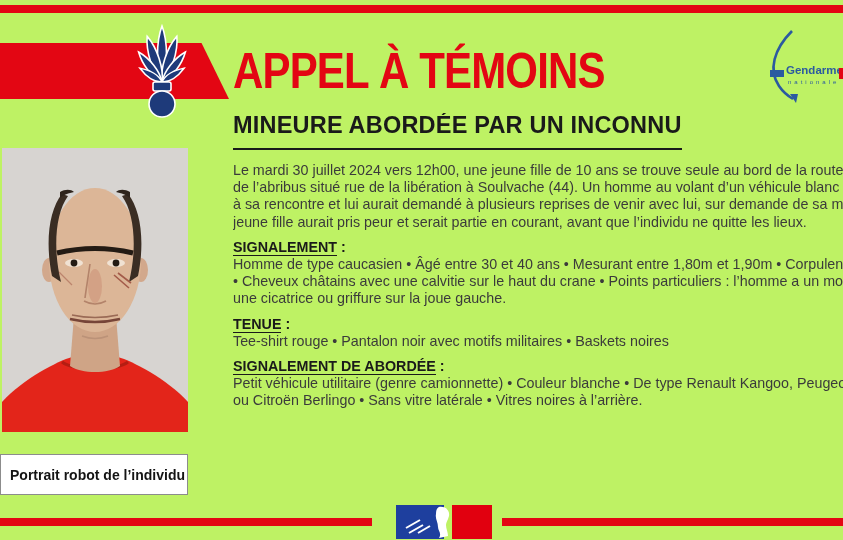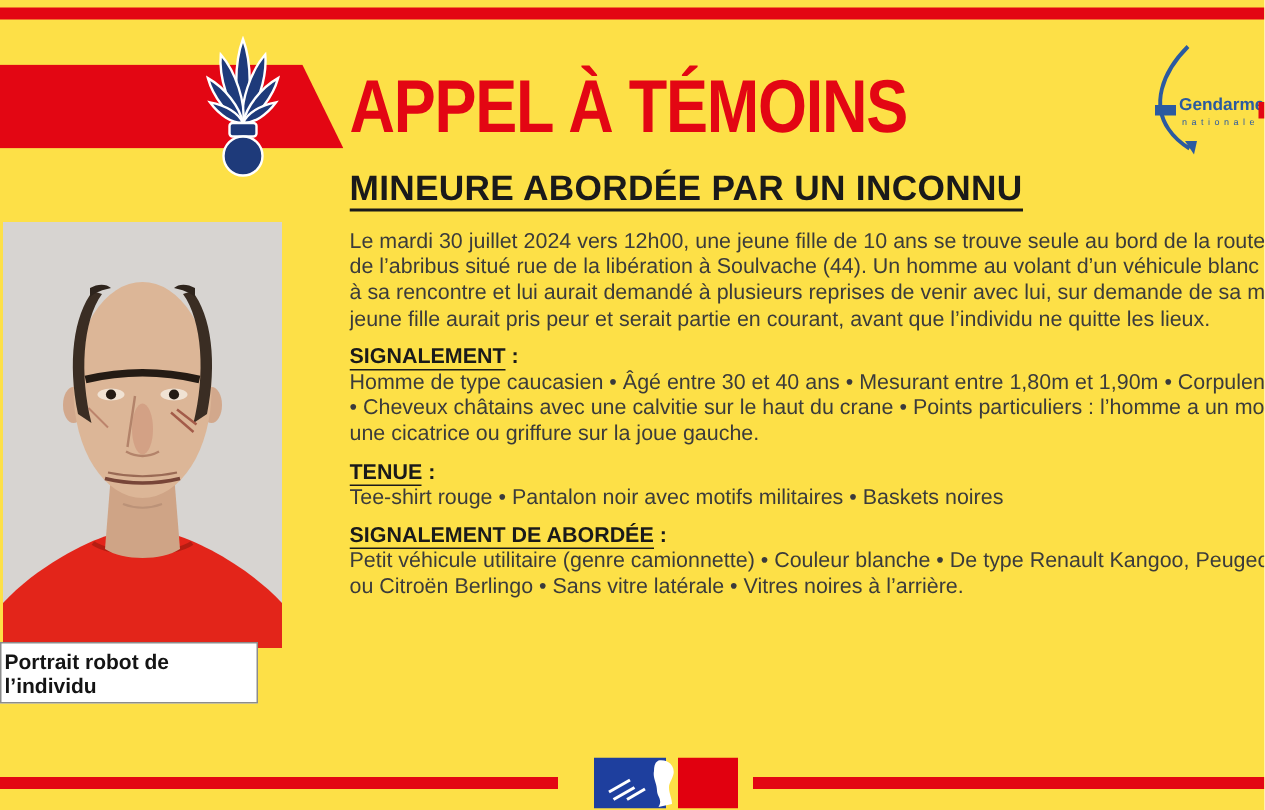--- a/index.html
+++ b/index.html
@@ -1,45 +1,45 @@
 <!DOCTYPE html>
 <html><head>
 <meta charset="utf-8">
 <style>
   html,body{margin:0;padding:0;background:#ffffff;overflow:hidden;}
-  .poster{position:relative;width:843px;height:540px;background:#fde047;
+  .poster{position:relative;width:843px;height:540px;background:#bef264;
           font-family:"Liberation Sans",sans-serif;overflow:hidden;}
 
   
   .top-rule{position:absolute;top:5px;left:0;width:843px;height:8px;background:#e30613;}
   .red-band{position:absolute;top:43px;left:0;width:229px;height:56px;background:#e30613;
             clip-path:polygon(0 0,88% 0,100% 100%,0 100%);}
   .flame{position:absolute;left:116px;top:24px;width:88px;height:96px;}
   .appel-title{position:absolute;left:233px;top:46px;height:52px;line-height:50px;
                font-size:50px;font-weight:bold;letter-spacing:-1px;color:#e30613;
                white-space:nowrap;transform:scaleX(.84);transform-origin:left center;}
   .gn-logo{position:absolute;left:755px;top:25px;width:88px;height:85px;}
   .gn-logo svg{position:absolute;left:0;top:0;}
   .gn-name{position:absolute;left:31px;top:39px;font-size:11.5px;font-weight:bold;
            color:#2b5aa0;line-height:12px;white-space:nowrap;}
   .gn-sub{position:absolute;left:33px;top:54px;font-size:6px;letter-spacing:3px;
           color:#2b5aa0;white-space:nowrap;}
   .gn-red-chip{position:absolute;left:84px;top:43px;width:5px;height:11px;background:#e30613;}
 
   
   .portrait{position:absolute;left:2px;top:148px;width:186px;height:284px;}
-  .portrait-label{position:absolute;left:0;top:428px;width:172px;height:41px;
+  .portrait-label{position:absolute;left:0;top:454px;width:188px;height:41px;
                   box-sizing:border-box;border:1px solid #8c8c8c;background:#fff;
-                  display:flex;align-items:center;padding-left:2px;
+                  display:flex;align-items:center;padding-left:9px;
                   font-size:14px;font-weight:bold;color:#141414;}
 
   
   .content{position:absolute;left:233px;top:113px;width:610px;overflow:hidden;}
   .headline{display:inline-block;margin:0;font-size:23.5px;line-height:24px;font-weight:bold;
-            color:#1a1a1a;border-bottom:2.5px solid #1a1a1a;padding-bottom:2px;
+            color:#1a1a1a;border-bottom:2.5px solid #1a1a1a;padding-bottom:11px;
             white-space:nowrap;letter-spacing:.2px;}
   .intro{margin-top:12px;}
   .tline{font-size:14.3px;line-height:17.2px;color:#3b3b3b;white-space:nowrap;}
   .sec{margin-top:8px;}
   .sec-head{font-size:14.3px;line-height:17.2px;font-weight:bold;color:#1a1a1a;white-space:nowrap;}
   .sec-head .hu{border-bottom:1.8px solid #1a1a1a;}
   .contact-block{margin-top:12px;text-align:center;font-weight:bold;font-size:15px;
                  color:#141414;line-height:18.5px;}
   .contact-block .u{text-decoration:underline;}
 

